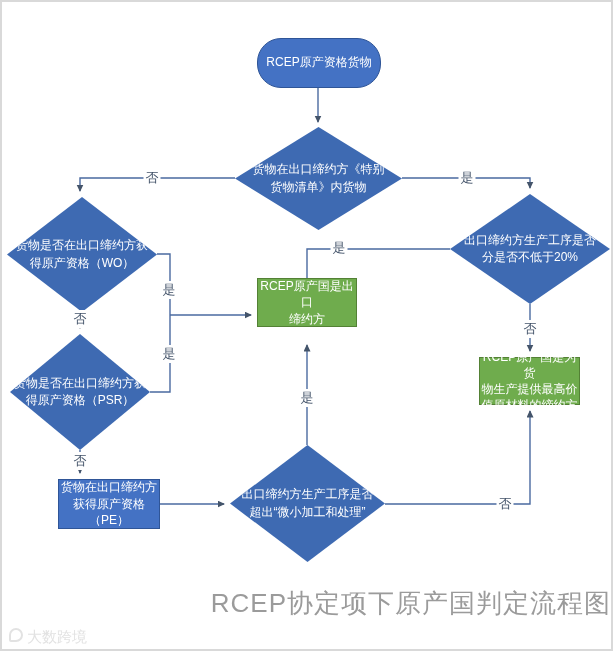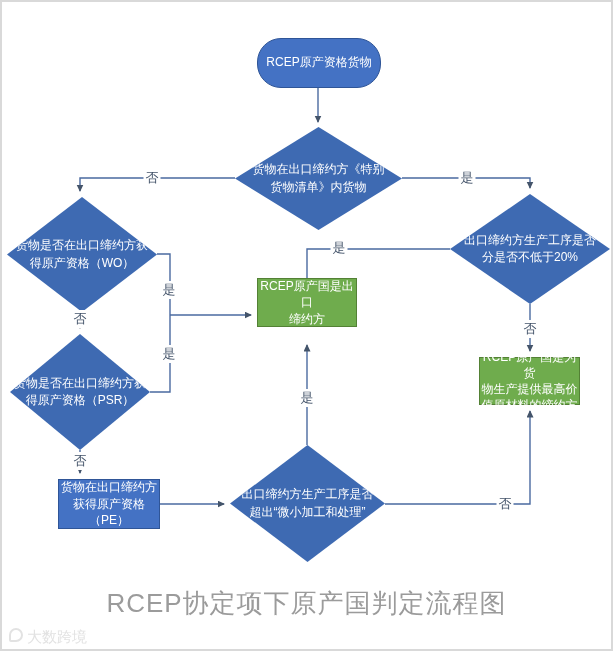--- a/index.html
+++ b/index.html
@@ -20,21 +20,21 @@
     clip-path:polygon(50% 0,100% 50%,50% 100%,0 50%);
   }
   .stadium{background:#4472C4;border:1px solid #2F5597;border-radius:24px;}
   .blue-rect{background:#4472C4;border:1px solid #2F5597;line-height:1.4;}
   .green-rect{background:#6FAC4D;border:1px solid #538135;line-height:1.35;}
   .edge-label{
     position:absolute;transform:translate(-50%,-50%);
     background:#ffffff;color:#44546A;font-size:13px;padding:0 2px;
   }
   .title{
-    position:absolute;left:0;right:0;top:584px;text-align:center;
+    position:absolute;left:0;right:0;top:584px;text-align:right;
     color:#9b9b9b;font-size:26px;letter-spacing:1px;
   }
   .watermark{
     position:absolute;left:7px;top:626px;display:flex;gap:4px;
     color:#e2e2e2;font-size:15px;
   }
   .watermark .logo{
     width:14px;height:14px;border:2px solid #e2e2e2;border-radius:50% 50% 50% 2px;
     box-sizing:border-box;
   }

